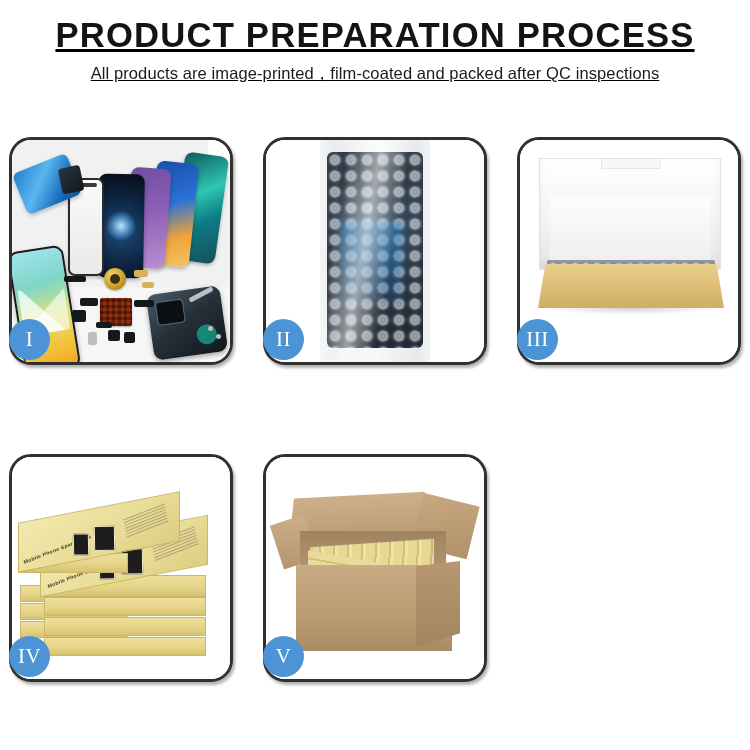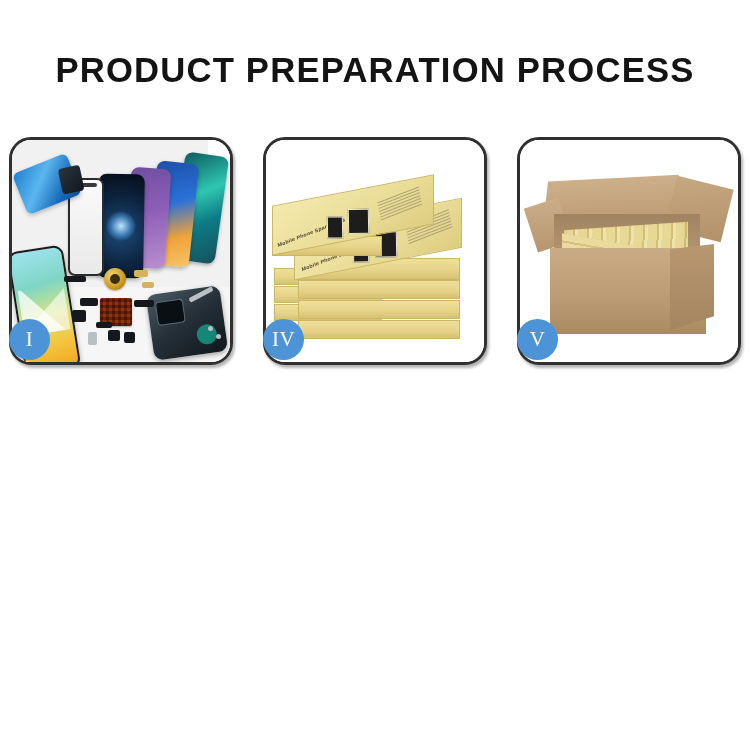--- a/index.html
+++ b/index.html
@@ -8,21 +8,21 @@
     width: 750px; height: 750px;
     background: #ffffff;
     font-family: "Liberation Sans", sans-serif;
     overflow: hidden;
     position: relative;
   }
 
   .page { width: 750px; height: 750px; position: relative; }
 
   
-  .header { text-align: center; padding-top: 49px; }
+  .header { text-align: center; padding-top: 14px; text-decoration: underline; }
 
   .title {
     font-size: 35px;
     font-weight: 700;
     letter-spacing: 1.2px;
     color: #141414;
     line-height: 42px;
     transform: scaleX(0.99);
     white-space: nowrap;
   }
@@ -354,20 +354,21 @@
     background:radial-gradient(ellipse at 50% 0, rgba(0,0,0,.14), rgba(0,0,0,0) 72%);
   }
 </style>
 </head>
 <body>
 
 <div class="page">
 
   <div class="header">
     <div class="title">PRODUCT PREPARATION PROCESS</div>
+    <div class="subtitle">All products are image-printed，film-coated and packed after QC inspections</div>
   </div>
 
   <div class="grid">
 
     <div class="panel">
       <div class="panel-inner p1">
         <div class="lowerwhite"></div>
         <div class="white-strip"></div>
 
         <div class="ph ph-teal"></div>
@@ -392,21 +393,38 @@
         <div class="part dark" style="left:112px; top:192px; width:11px; height:11px;"></div>
         <div class="part silver" style="left:76px;  top:192px; width:9px;  height:13px;"></div>
         <div class="part silver" style="left:176px; top:152px; width:26px; height:5px; transform:rotate(-28deg);"></div>
         <div class="part silver" style="left:196px; top:186px; width:5px;  height:5px; border-radius:50%;"></div>
         <div class="part silver" style="left:204px; top:194px; width:5px;  height:5px; border-radius:50%;"></div>
         <div class="part dark" style="left:84px;  top:182px; width:16px; height:6px;"></div>
       </div>
       <div class="badge">I</div>
     </div>
 
-
+    <div class="panel">
+      <div class="panel-inner p2">
+        <div class="bubblewrap"></div>
+        <div class="bubbles"></div>
+        <div class="sheen"></div>
+      </div>
+      <div class="badge">II</div>
+    </div>
+
+    <div class="panel">
+      <div class="panel-inner p3">
+        <div class="m-lid"></div>
+        <div class="m-fill"></div>
+        <div class="m-base"></div>
+        <div class="m-shadow"></div>
+      </div>
+      <div class="badge">III</div>
+    </div>
 
     <div class="panel">
       <div class="panel-inner p4">
         <div class="ystack">
 
           <div class="ybox" style="left:8px;  top:128px; width:108px; height:17px;"></div>
           <div class="ybox" style="left:8px;  top:146px; width:108px; height:17px;"></div>
           <div class="ybox" style="left:8px;  top:164px; width:108px; height:17px;"></div>
 
           <div class="ybox" style="left:32px; top:140px; width:162px; height:19px;"></div>

